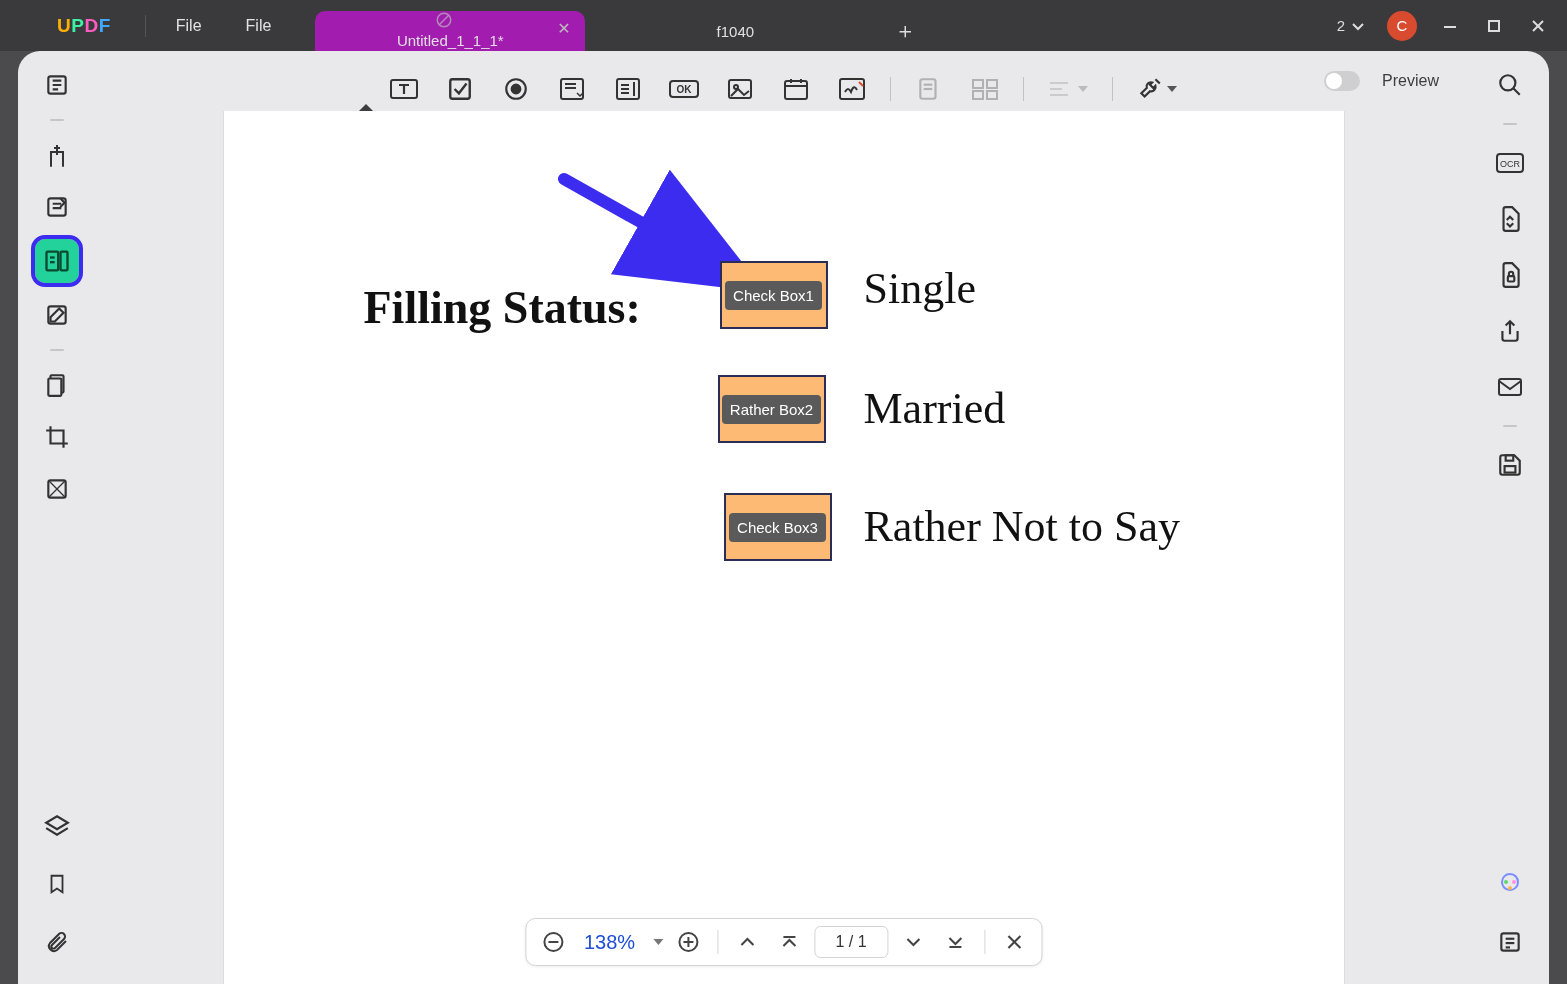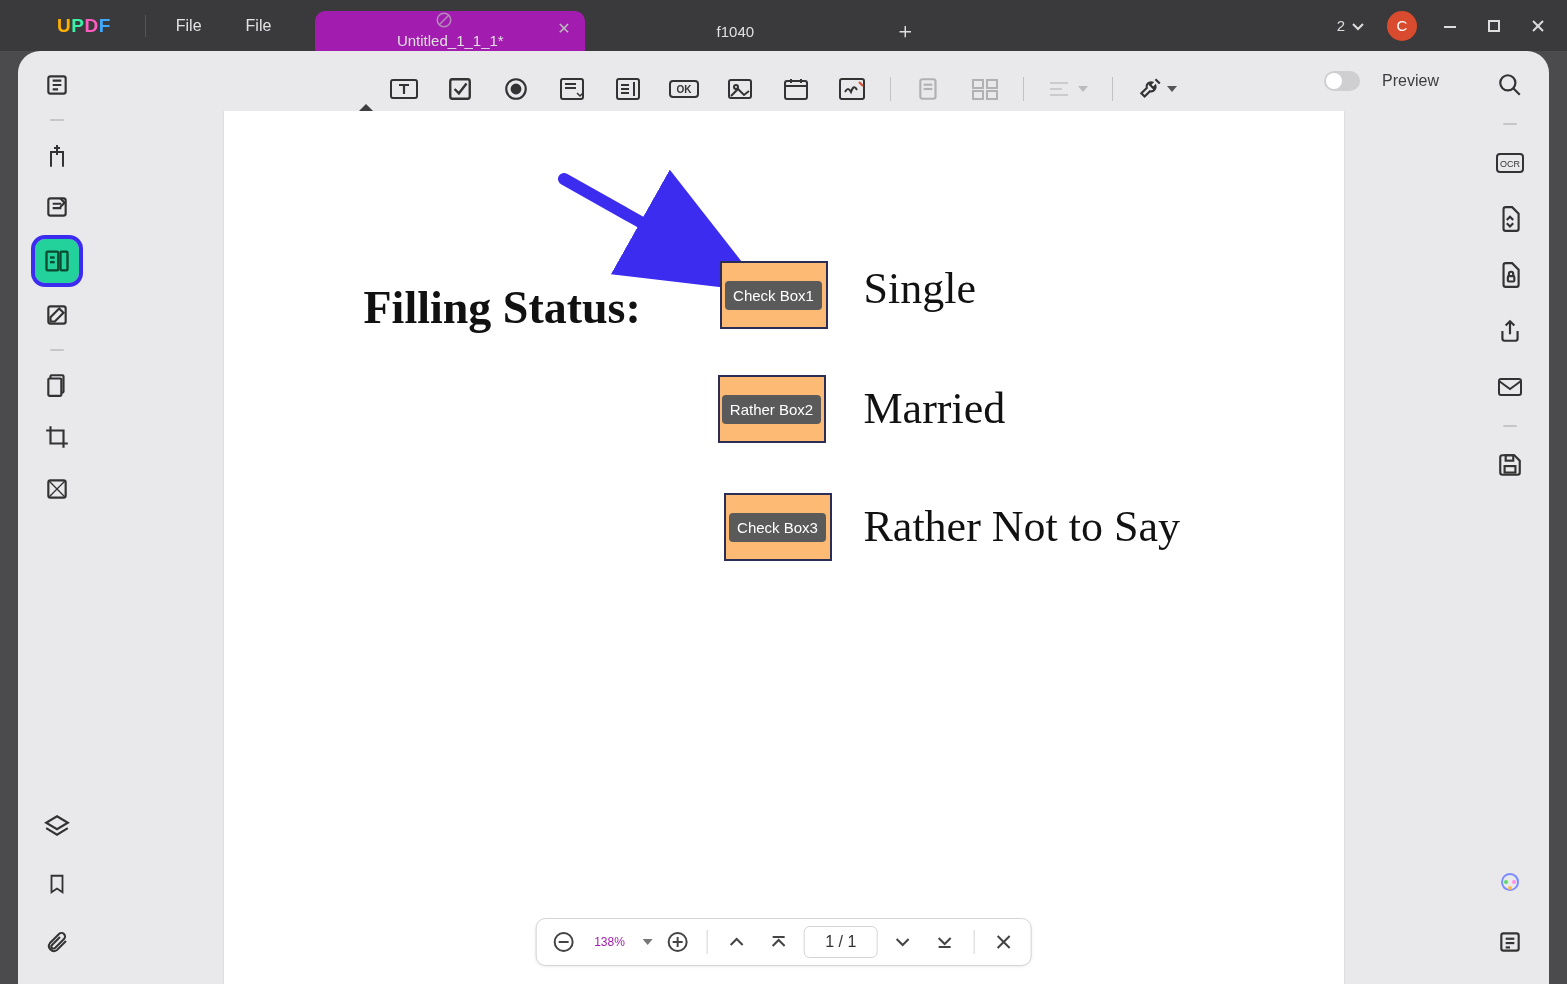--- a/index.html
+++ b/index.html
@@ -284,21 +284,21 @@
     padding: 0 10px;
     gap: 8px;
     box-shadow: 0 1px 3px rgba(0,0,0,.07);
   }
   .pn-btn {
     width: 34px; height: 34px;
     display: flex; align-items: center; justify-content: center;
     color: #444;
   }
   .pn-sep { width: 1px; height: 24px; background: #d4d4d7; margin: 0 4px; }
-  .zoom-val { font-size: 12px; color: #a21caf; padding: 0 6px; }
+  .zoom-val { font-size: 20px; color: #1d4ed8; padding: 0 6px; }
   .page-input {
     border: 1px solid #d4d4d7; border-radius: 6px;
     height: 32px; width: 74px;
     text-align: center;
     font-size: 16px; color: #333;
   }
 </style>
 </head>
 <body>
 

